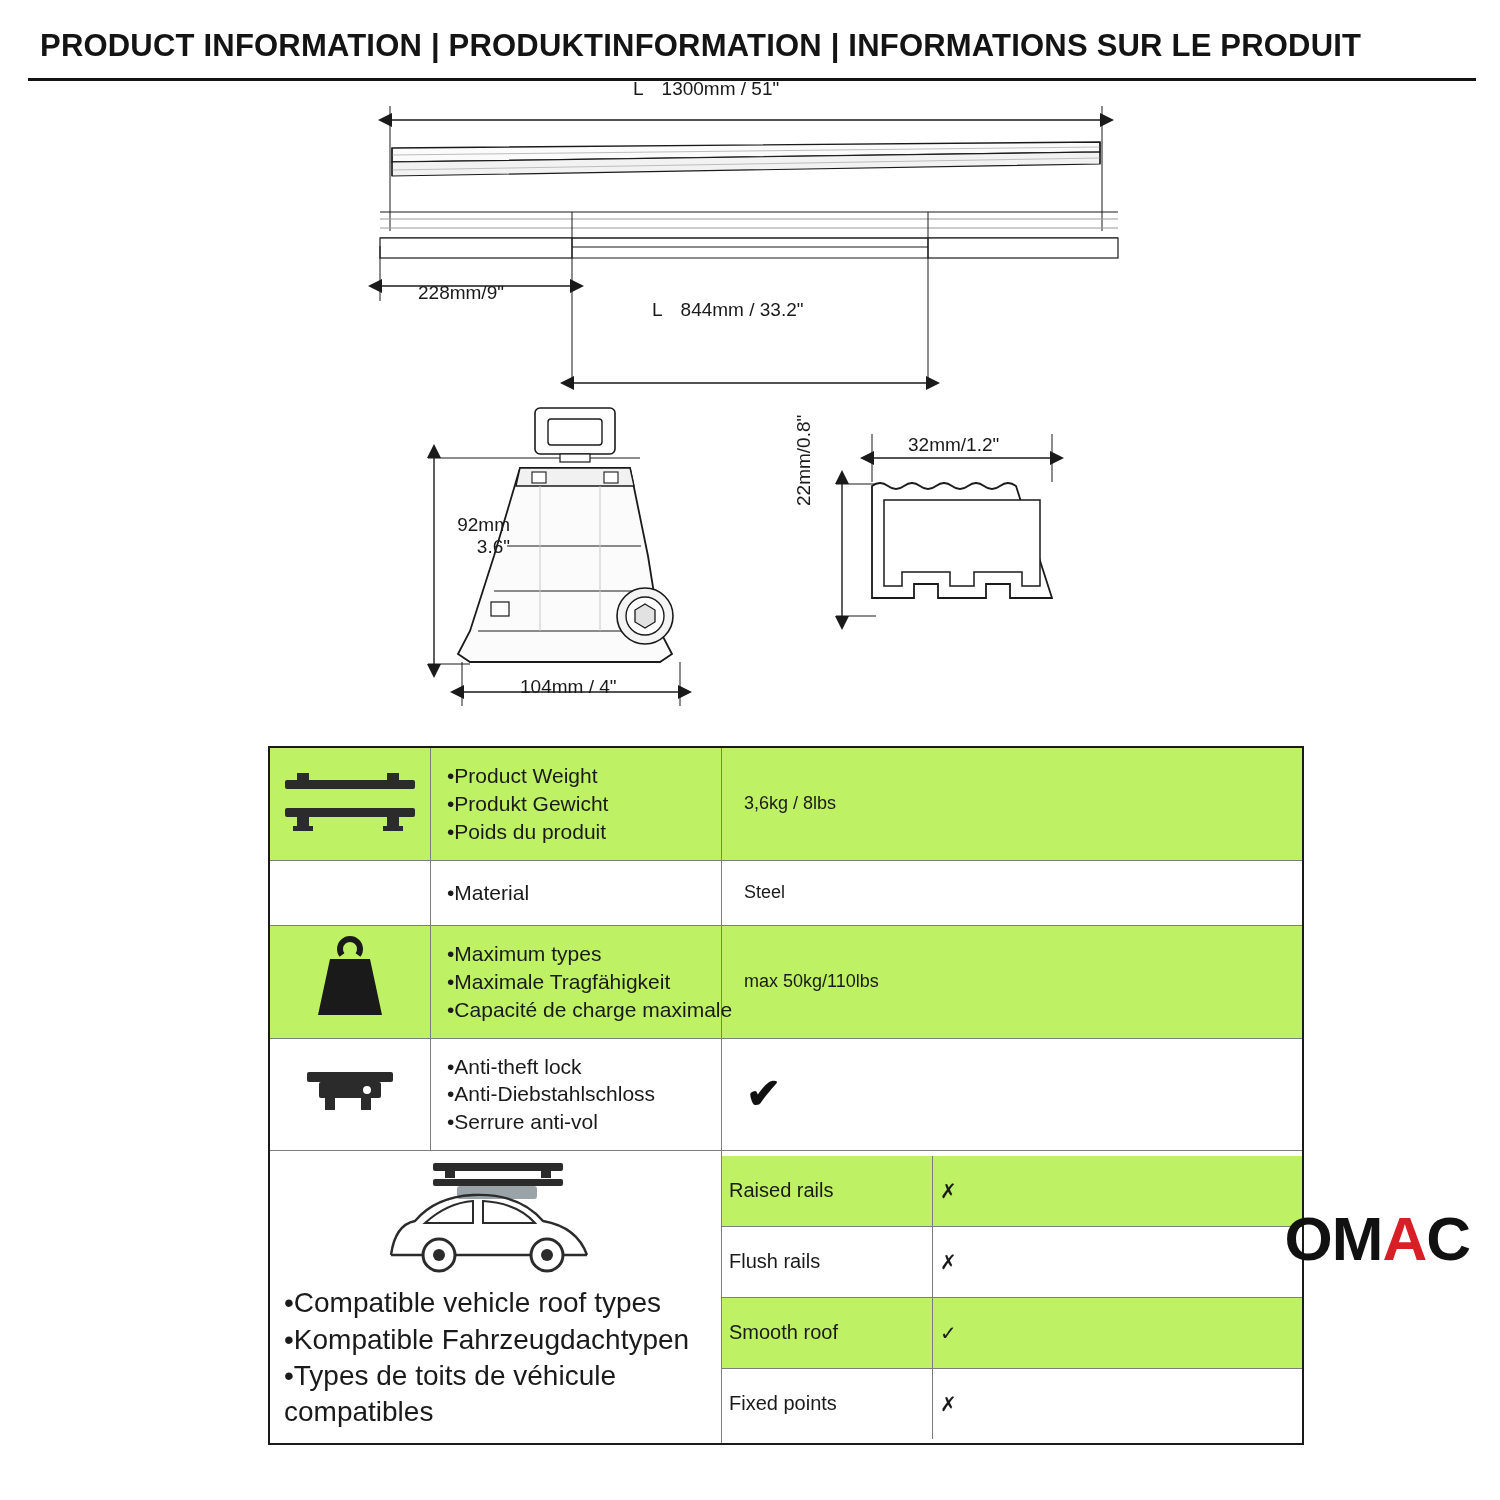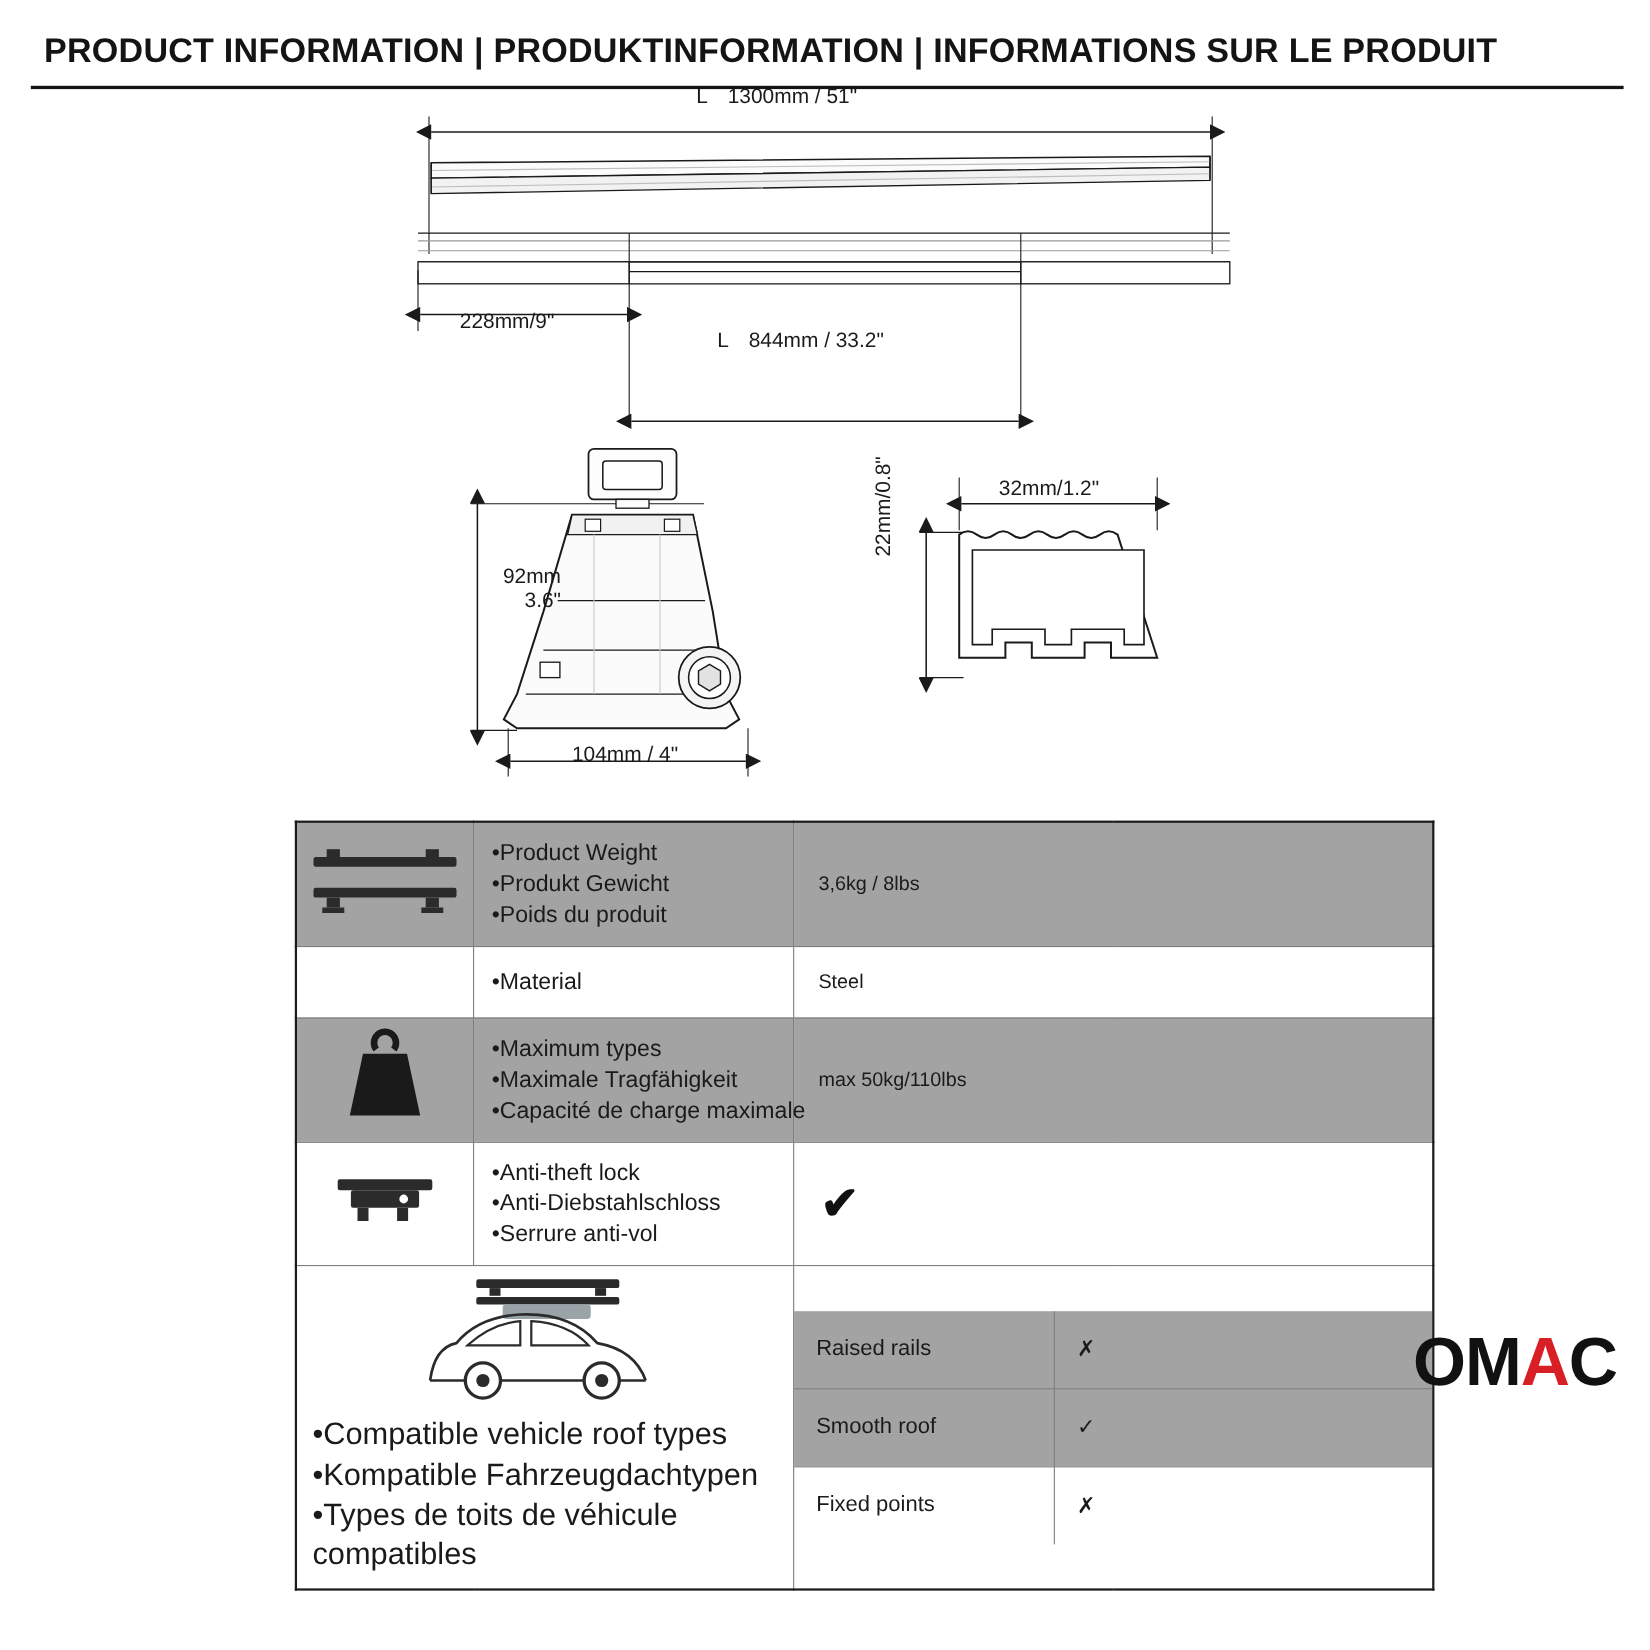--- a/index.html
+++ b/index.html
@@ -89,38 +89,38 @@
     font-size: 21px;
     line-height: 1.33;
     color: #1a1a1a;
     white-space: nowrap;
   }
   .value-text {
     font-size: 18px;
     color: #1a1a1a;
     padding-left: 22px;
   }
-  .row-shade { background: #a3a3a3; }
+  .row-shade { background: #bef264; }
   .check-mark {
     font-size: 42px;
     font-weight: bold;
     line-height: 1;
     padding-left: 24px;
     color: #111;
   }
   .sub-table {
     width: 100%;
     border-collapse: collapse;
     table-layout: fixed;
   }
   .sub-table td {
     border: 1px solid #7d7d7d;
     height: 70px;
     font-size: 20px;
-    padding: 0 20px;
+    padding: 0 7px;
     color: #1a1a1a;
   }
   .sub-table tr td:first-child { border-left: none; width: 196px; }
   .sub-table tr td:last-child { border-right: none; }
   .sub-table tr:first-child td { border-top: none; }
   .sub-table tr:last-child td { border-bottom: none; }
   .mark-yes { font-size: 22px; }
   .mark-no { font-size: 22px; }
   .compat-label {
     font-size: 28px;
@@ -365,20 +365,24 @@
           <div>•Types de toits de véhicule compatibles</div>
         </div>
       </td>
       <td colspan="2" style="padding:0;">
         <table class="sub-table">
           <tbody>
                 <tr class="row-shade">
             <td>Raised rails</td>
             <td class="mark-no">✗</td>
           </tr>
+          <tr>
+            <td>Flush rails</td>
+            <td class="mark-no">✗</td>
+          </tr>
           <tr class="row-shade">
             <td>Smooth roof</td>
             <td class="mark-yes">✓</td>
           </tr>
           <tr>
             <td>Fixed points</td>
             <td class="mark-no">✗</td>
           </tr>
         </tbody>
             </table>

